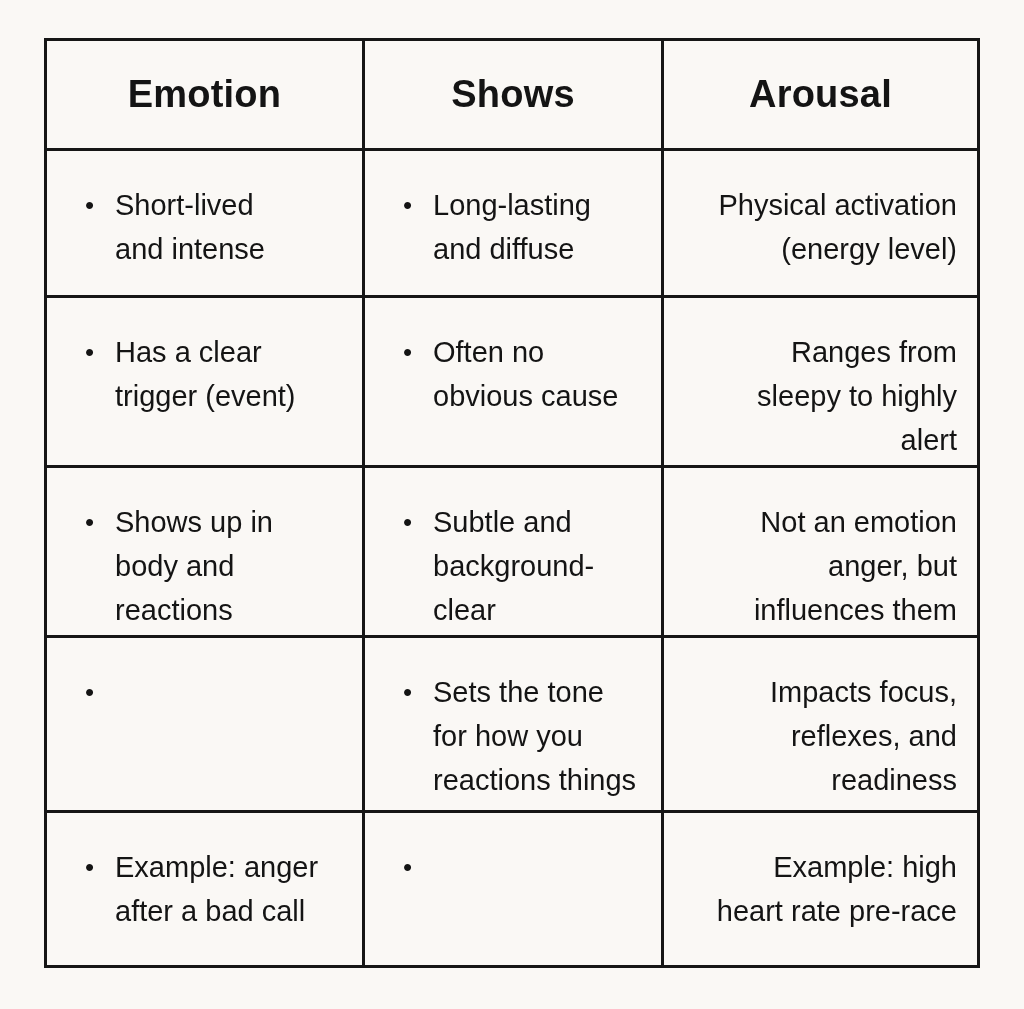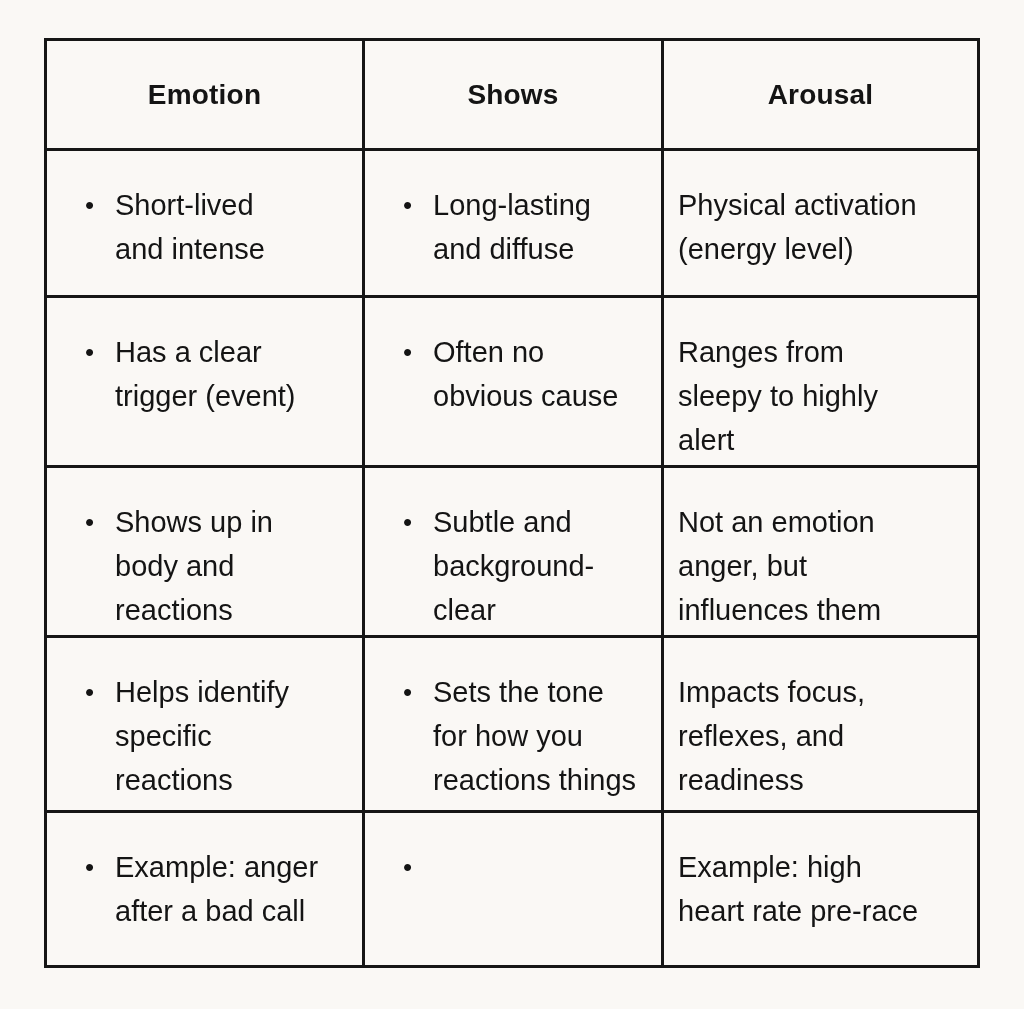--- a/index.html
+++ b/index.html
@@ -23,32 +23,32 @@
     gap: 3px;
   }
   .cell {
     background: #faf8f5;
     overflow: hidden;
   }
   .cell.header {
     display: flex;
     align-items: center;
     justify-content: center;
-    font-size: 28px;
+    font-size: 38px;
     font-weight: bold;
     letter-spacing: 0.2px;
   }
   .cell.body {
     display: flex;
     align-items: flex-start;
     padding: 32px 20px 0 38px;
     font-size: 29px;
     line-height: 44px;
   }
-  .cell.body.plain { padding-left: 14px; }
+  .cell.body.plain { padding-left: 14px; text-align: right; }
   .bullet {
     width: 30px;
     flex: 0 0 30px;
     font-size: 26px;
     line-height: 44px;
   }
   .txt {
     flex: 1;
     white-space: pre-line;
   }
@@ -107,23 +107,20 @@
 clear</span>
     </div>
     <div class="cell body plain">
       <span class="txt">Not an emotion
 anger, but
 influences them</span>
     </div>
 
     <div class="cell body">
       <span class="bullet">•</span>
-      <span class="txt">Helps identify
-specific
-reactions</span>
     </div>
     <div class="cell body">
       <span class="bullet">•</span>
       <span class="txt">Sets the tone
 for how you
 reactions things</span>
     </div>
     <div class="cell body plain">
       <span class="txt">Impacts focus,
 reflexes, and

